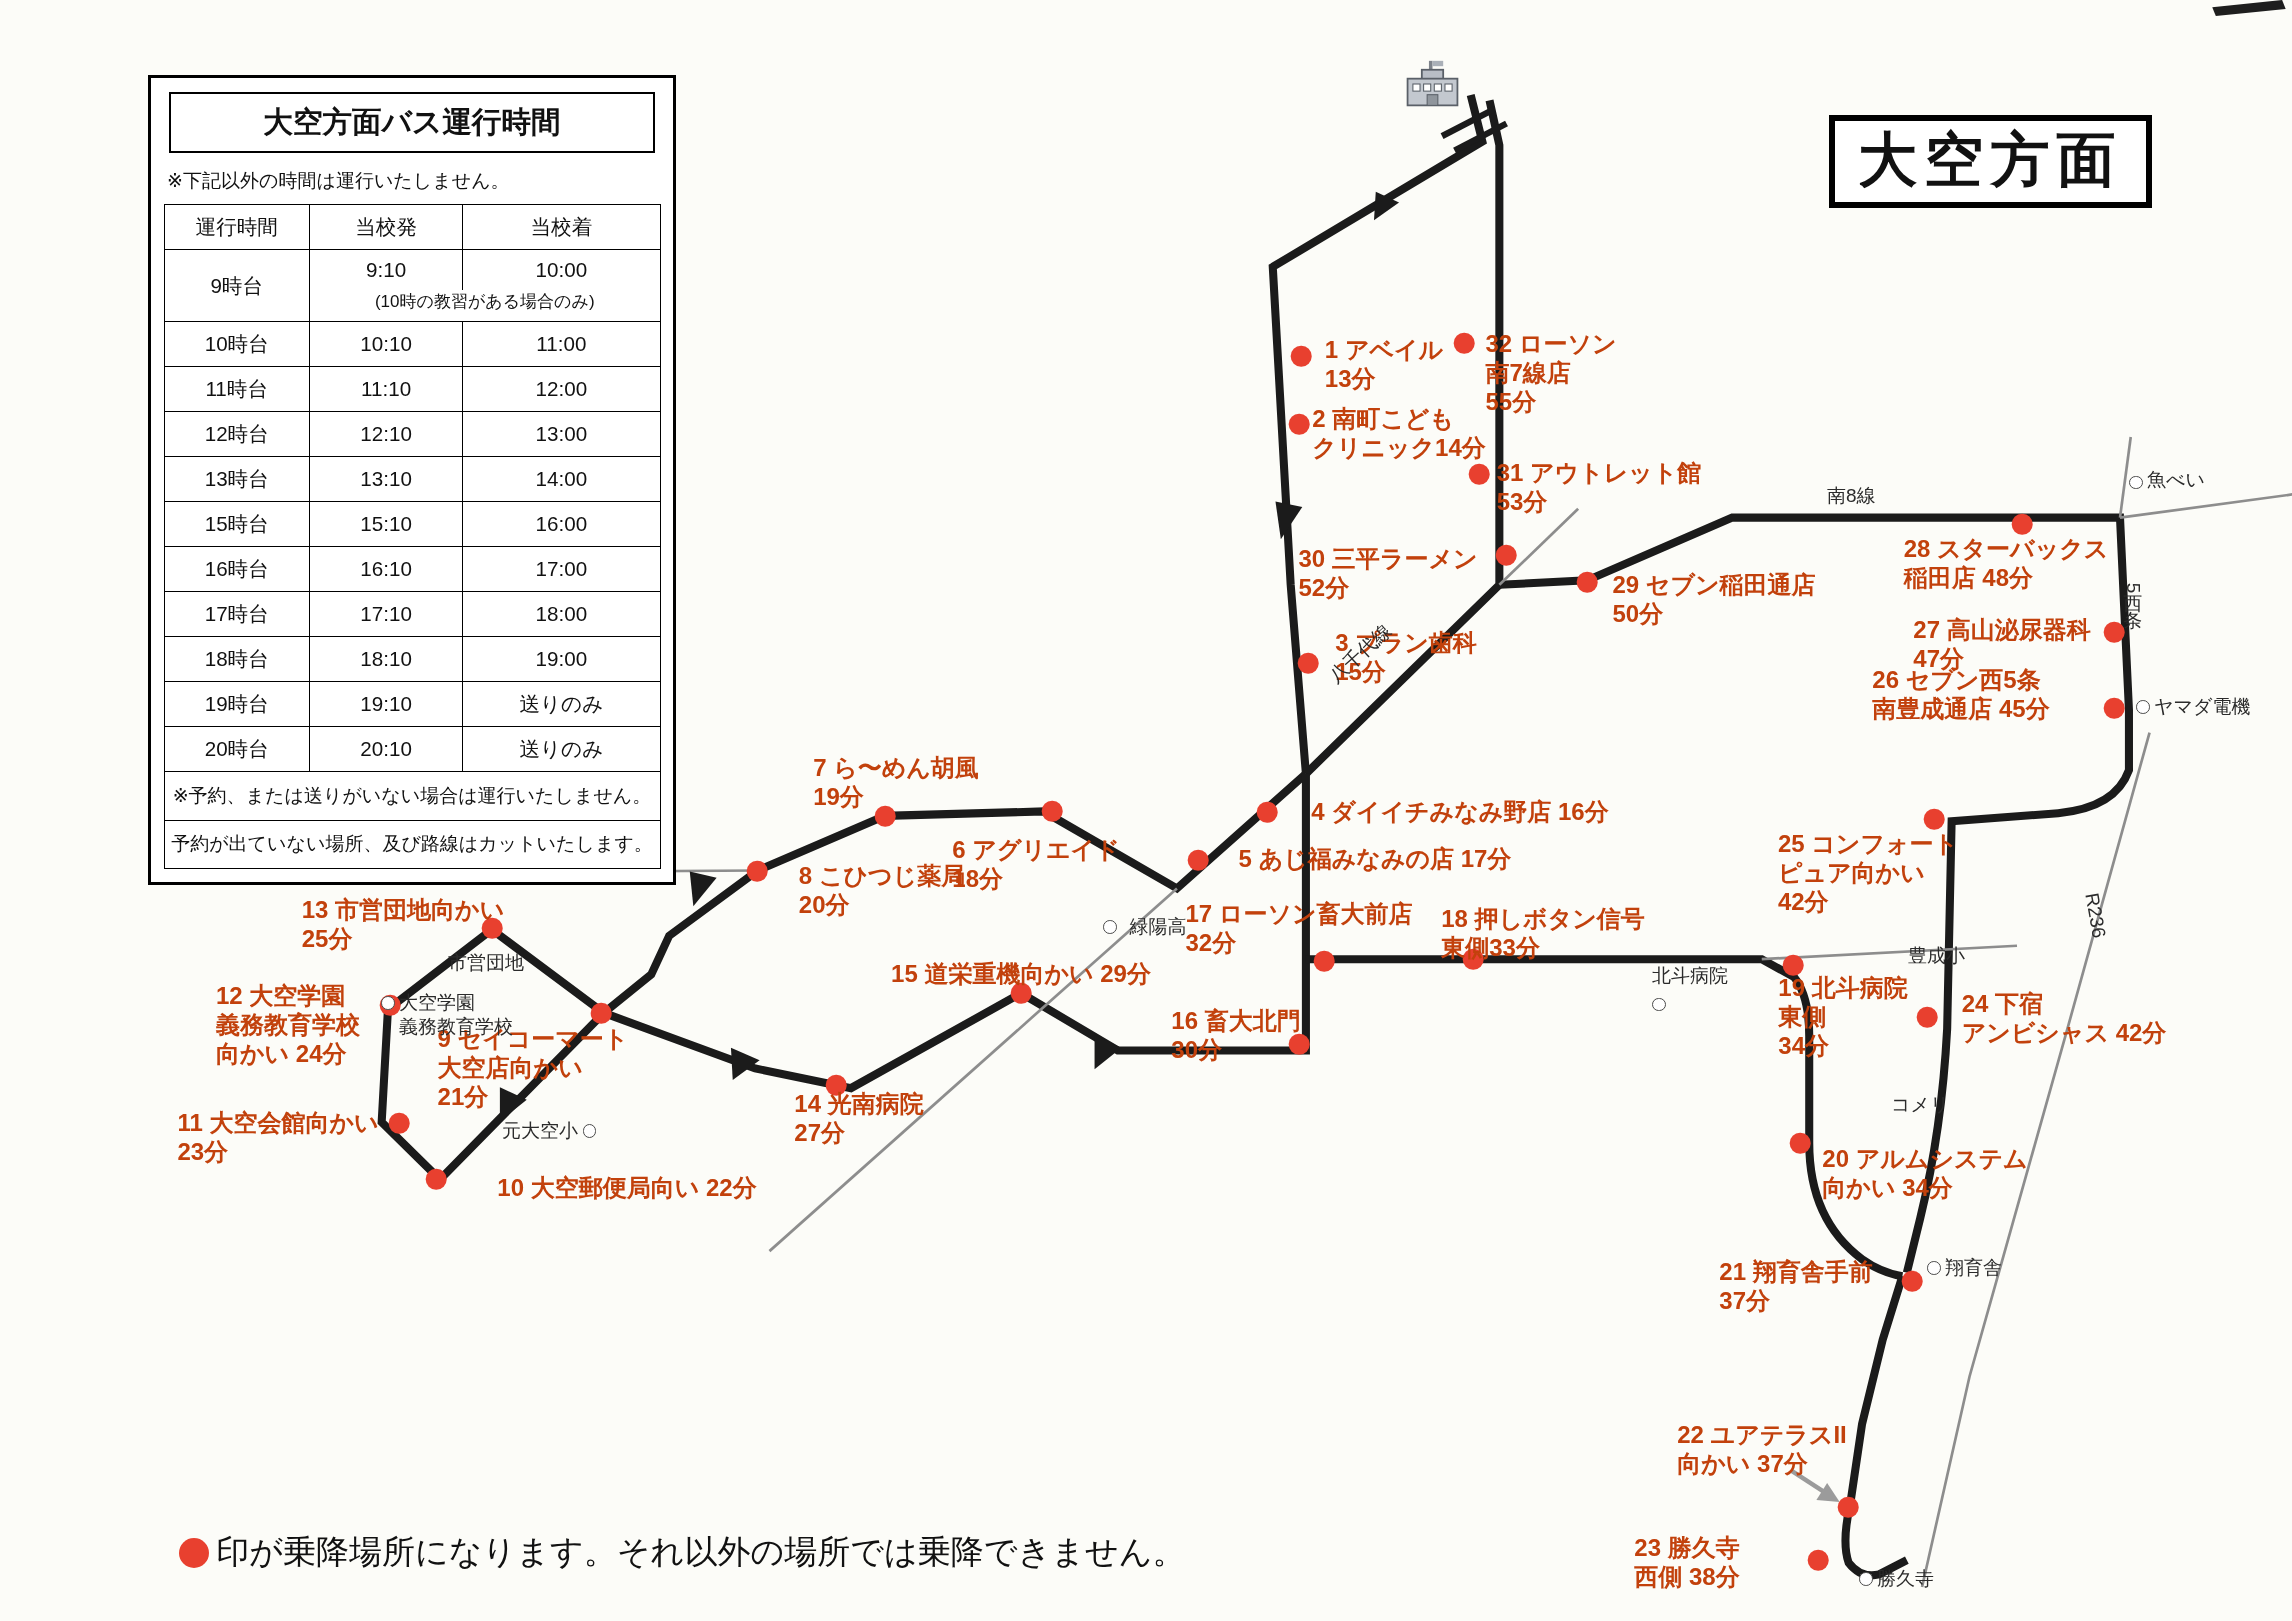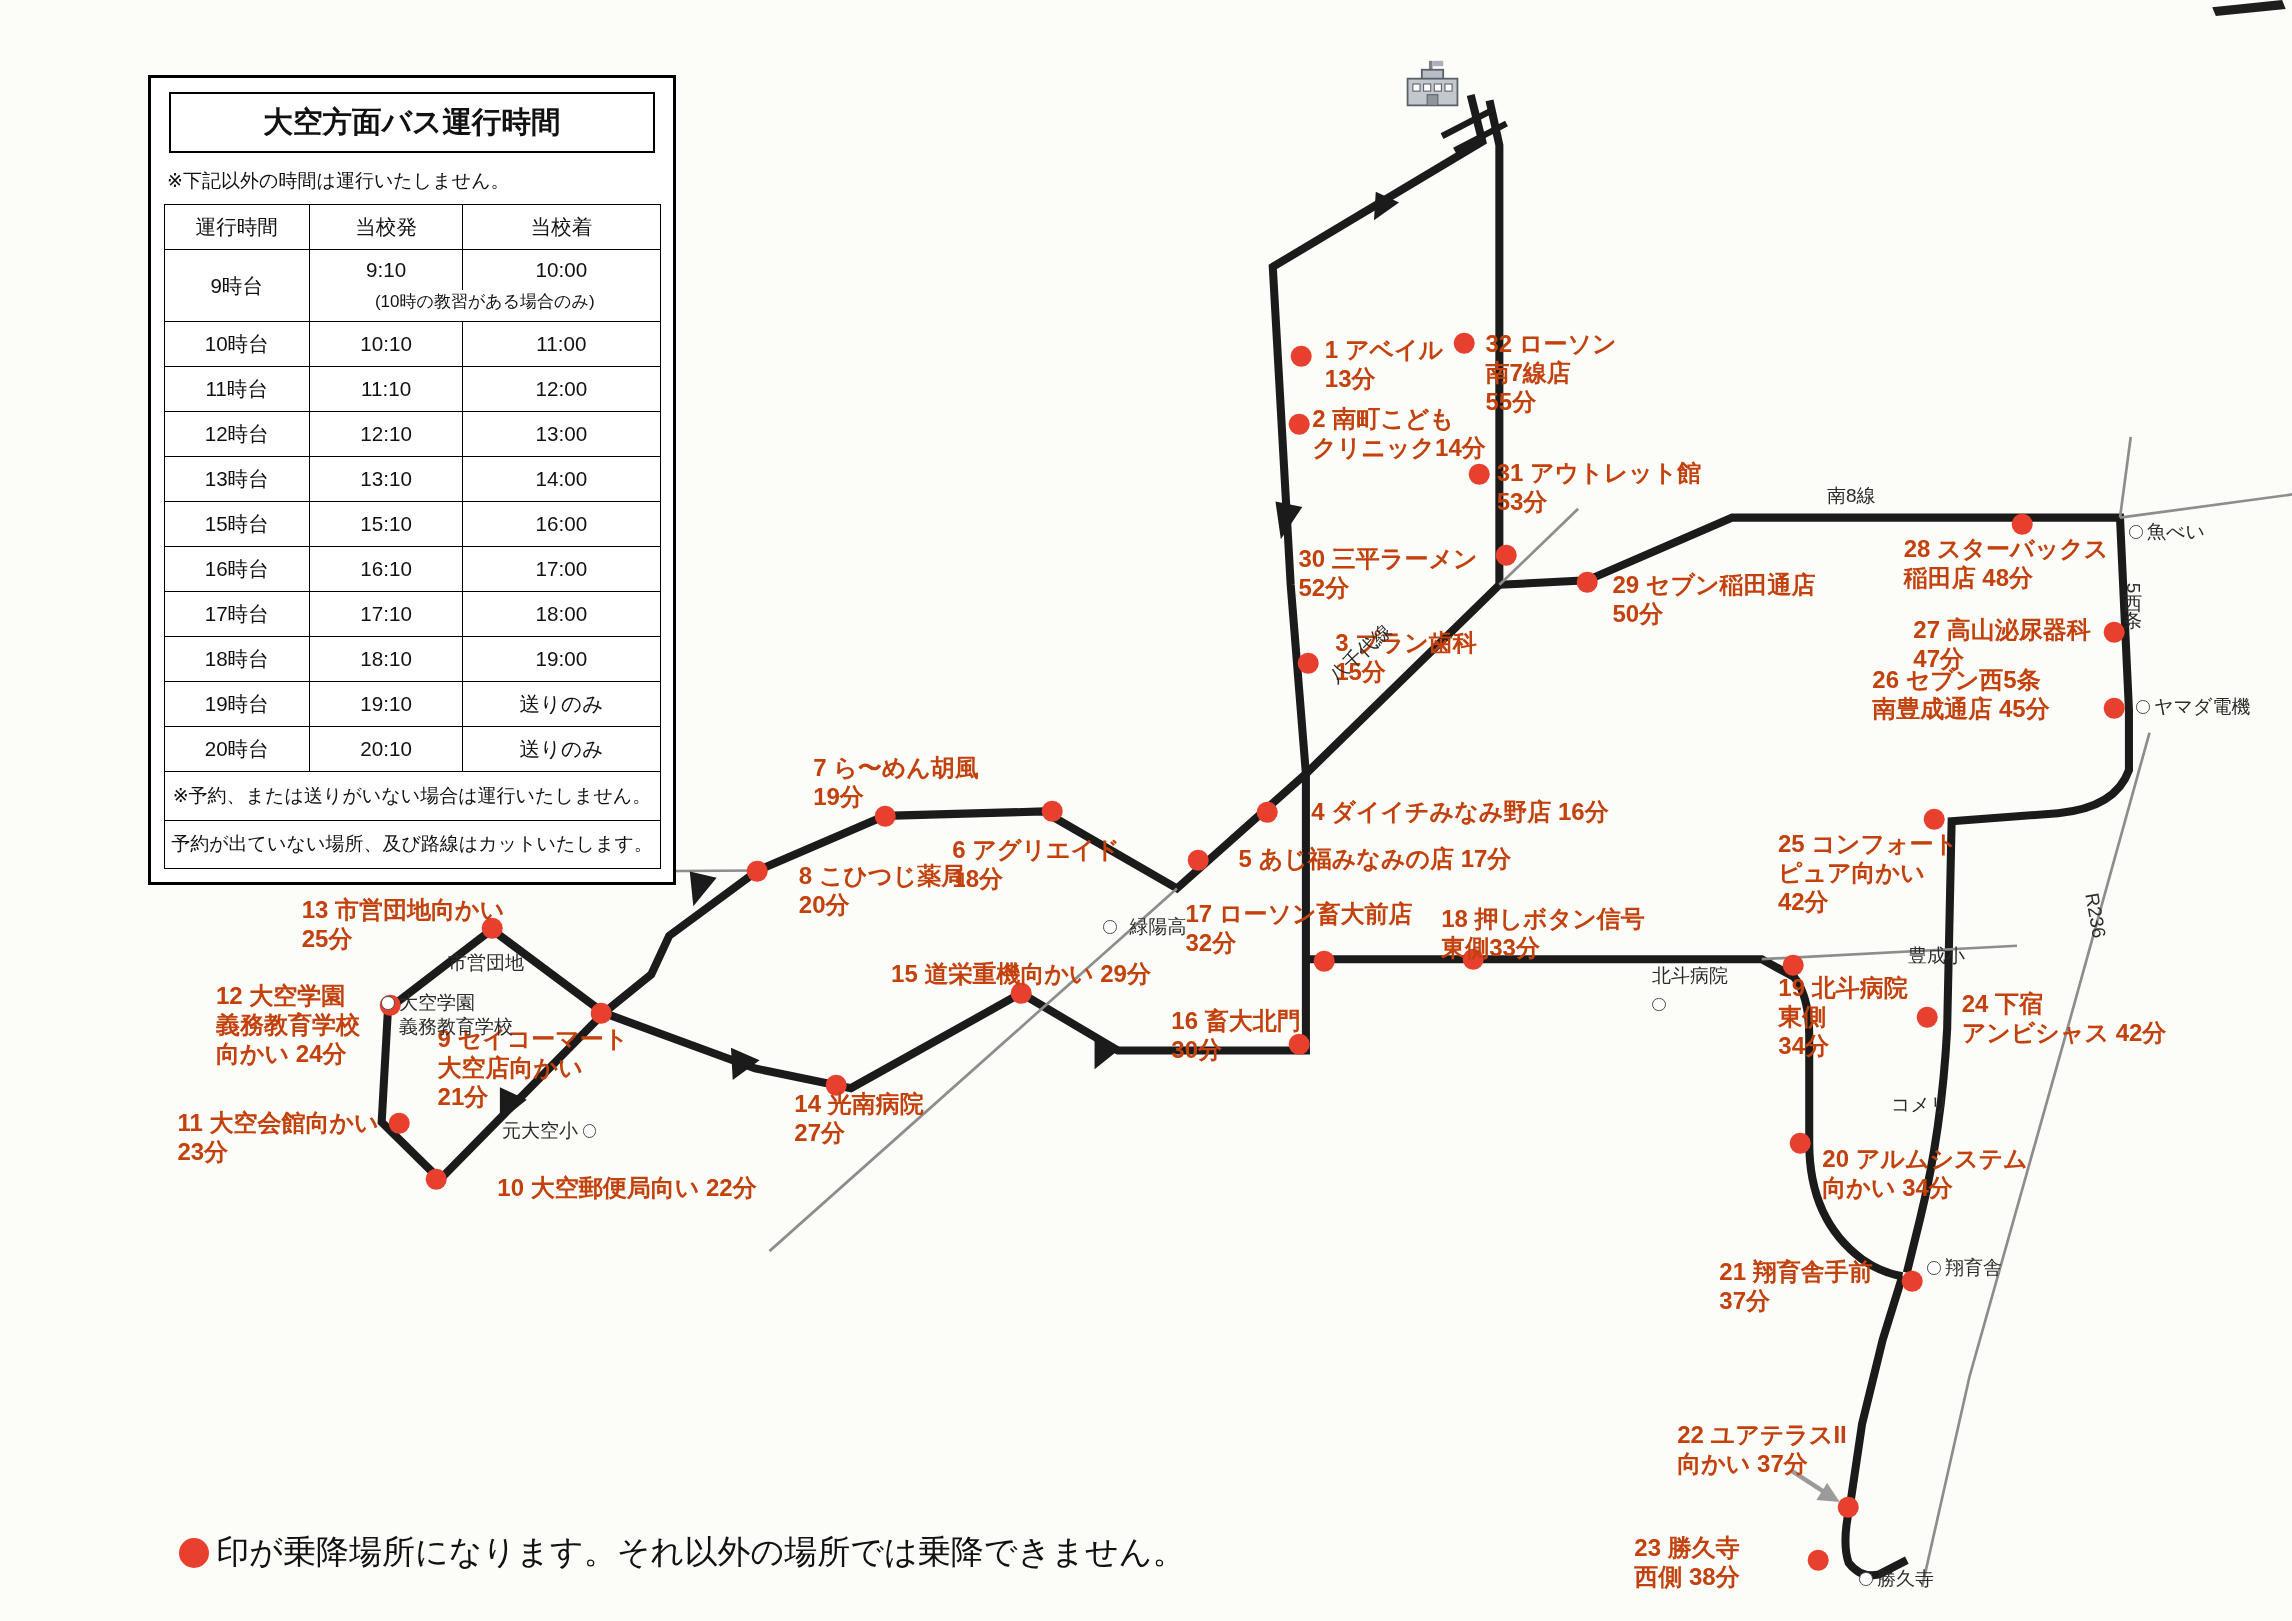--- a/index.html
+++ b/index.html
@@ -119,20 +119,21 @@
       <polygon points="1222,1156 1252,1170 1222,1194"></polygon>
       <polygon points="558,1214 588,1228 558,1252"></polygon>
     </g>
     <g>
       <path d="M2000,1642 L2040,1668" stroke="#9b9b9b" stroke-width="5" fill="none"></path>
       <polygon points="2054,1677 2028,1675 2040,1656" fill="#9b9b9b"></polygon>
     </g>
     <polygon points="2470,8 2548,0 2552,10 2474,18" fill="#1e1e1e"></polygon>
   </svg>
 
+  <div class="page-title">大空方面</div>
 
   <div class="school-icon">
     <svg width="57" height="50" viewBox="0 0 32 28">
       <rect x="14" y="1" width="2" height="5" fill="#7d828a"></rect>
       <rect x="16" y="1" width="6" height="3" fill="#aab0b8"></rect>
       <rect x="10" y="6" width="12" height="6" fill="#b9bec6" stroke="#5a6068" stroke-width="1"></rect>
       <rect x="2" y="11" width="28" height="15" fill="#c3c8cf" stroke="#5a6068" stroke-width="1"></rect>
       <rect x="5" y="14" width="4" height="4" fill="#fff" stroke="#5a6068" stroke-width="0.6"></rect>
       <rect x="11" y="14" width="4" height="4" fill="#fff" stroke="#5a6068" stroke-width="0.6"></rect>
       <rect x="17" y="14" width="4" height="4" fill="#fff" stroke="#5a6068" stroke-width="0.6"></rect>
@@ -313,21 +314,21 @@
       <div class="stop-dot" style="left: 1479px; top: 474px; background: rgb(232, 64, 47);"></div>
       <div class="stop-label" style="left: 1599px; top: 459px;">31 アウトレット館
 53分</div>
       <div class="stop-dot" style="left: 1464px; top: 343px; background: rgb(232, 64, 47);"></div>
       <div class="stop-label" style="left: 1551px; top: 330px;">32 ローソン
 南7線店
 55分</div>
     </div>
 
   <div id="landmarks-layer">
-      <div class="landmark" style="left: 2129px; top: 520px;"><span class="lm-circle"></span><span>魚べい</span></div>
+      <div class="landmark" style="left: 2129px; top: 468px; align-items: center;"><span class="lm-circle"></span><span>魚べい</span></div>
       <div class="landmark vertical" style="left: 2121px; top: 580px;"><span>西5条</span></div>
       <div class="landmark" style="left: 2136px; top: 695px;"><span class="lm-circle"></span><span>ヤマダ電機</span></div>
       <div class="landmark" style="left: 1827px; top: 484px;"><span>南8線</span></div>
       <div class="landmark" style="left: 1324px; top: 670px; transform: rotate(-42deg); transform-origin: left top;"><span>八千代線</span></div>
       <div class="landmark" style="left: 1103px; top: 915px; gap: 13px;"><span class="lm-circle"></span><span>緑陽高</span></div>
       <div class="landmark" style="left: 448px; top: 951px;"><span>市営団地</span></div>
       <div class="landmark" style="left: 381px; top: 991px;"><span class="lm-circle"></span><span>大空学園
 義務教育学校</span></div>
       <div class="landmark" style="left: 502px; top: 1119px;"><span>元大空小</span><span class="lm-circle"></span></div>
       <div class="landmark" style="left: 1652px; top: 964px; flex-direction: column;"><span>北斗病院</span><span class="lm-circle"></span></div>

